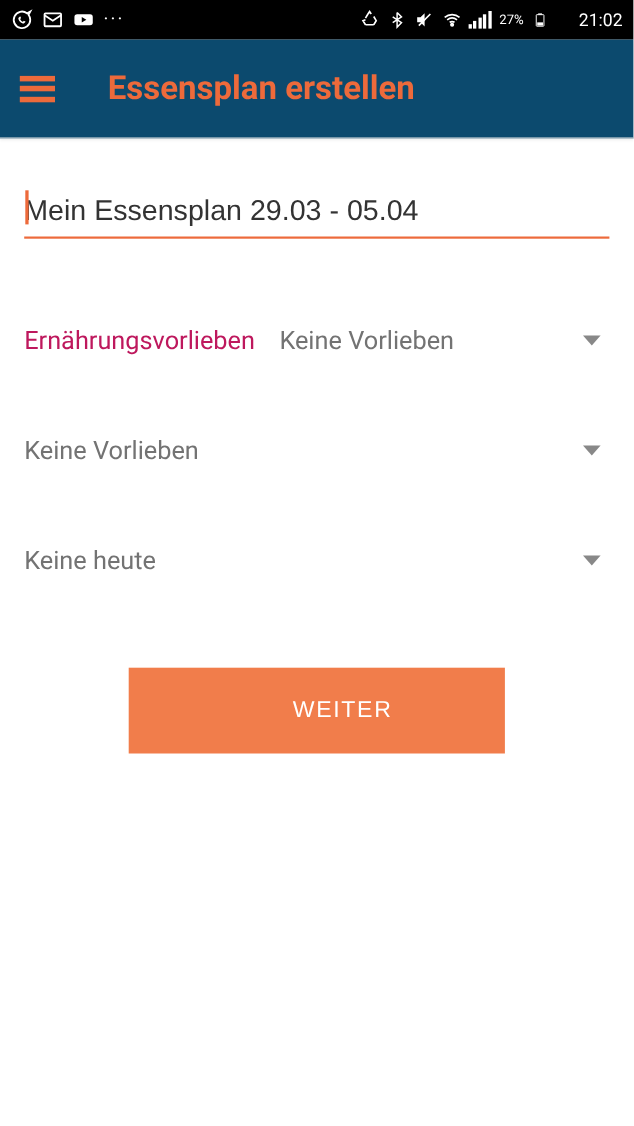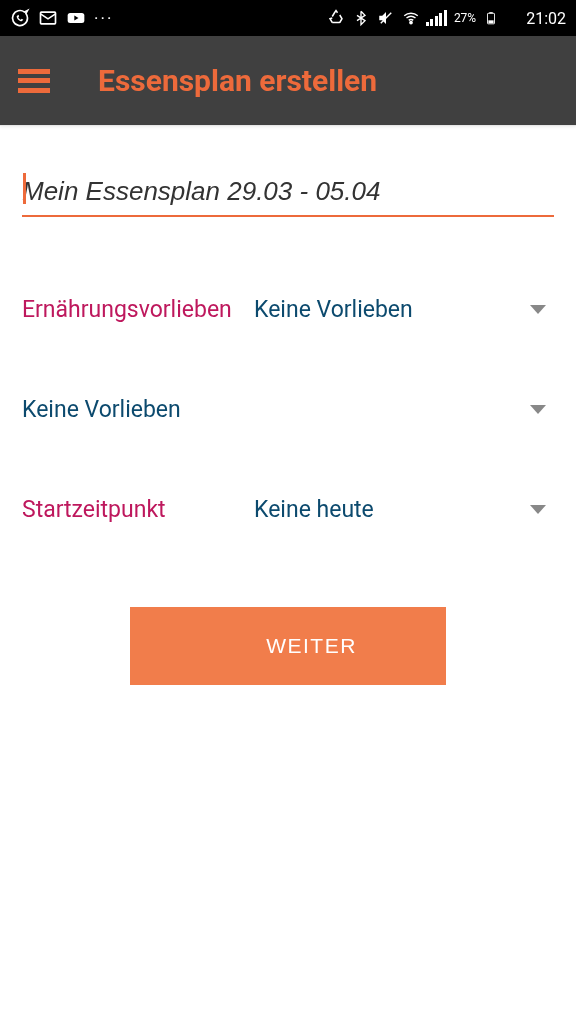--- a/index.html
+++ b/index.html
@@ -18,21 +18,21 @@
       align-items: center;
       justify-content: space-between;
       padding: 0 10px;
       font-size: 17px;
     }
     .status-left { display: flex; align-items: center; gap: 8px; }
     .status-right { display: flex; align-items: center; gap: 5px; }
     .status-icon { width: 20px; height: 20px; display: inline-flex; align-items: center; justify-content: center; }
     .app-header {
       height: 90px;
-      background: #404040;
+      background: #0c4a6e;
       display: flex;
       align-items: center;
       padding: 0 18px;
       border-bottom: 1px solid #e6e6e6;
       box-shadow: 0 1px 3px rgba(0,0,0,0.08);
     }
     .hamburger {
       width: 32px;
       height: 24px;
       display: flex;
@@ -62,21 +62,20 @@
     }
     .plan-name-input {
       width: 100%;
       border: none;
       border-bottom: 2.5px solid #ed6a3b;
       font-size: 26px;
       color: #333;
       padding: 6px 0 8px 0;
       outline: none;
       background: transparent;
-      font-style: italic;
     }
     .cursor-bar {
       position: absolute;
       left: 1px;
       top: 3px;
       width: 2.5px;
       height: 31px;
       background: #ed6a3b;
     }
     .option-row {
@@ -90,35 +89,35 @@
       color: #be185d;
     }
     .option-select {
       flex: 1;
       display: flex;
       align-items: center;
       justify-content: space-between;
       cursor: pointer;
     }
     .option-value {
-      color: #0c4a6e;
+      color: #737373;
       font-size: 23px;
     }
     .chevron {
       width: 0;
       height: 0;
       border-left: 8px solid transparent;
       border-right: 8px solid transparent;
       border-top: 9px solid #888;
       margin-right: 8px;
     }
     .continue-btn {
       display: block;
       margin: 48px auto 0 auto;
-      width: 316px;
+      width: 342px;
       height: 78px;
       background: #f17d4b;
       color: #fff;
       border: none;
       font-size: 21px;
       font-weight: 500;
       letter-spacing: 1.5px;
       text-align: center;
       cursor: pointer;
       padding-left: 47px;
@@ -227,21 +226,20 @@
   </div>
 
   <div class="option-row">
     <div class="option-select">
       <span class="option-value">Keine Vorlieben</span>
       <span class="chevron"></span>
     </div>
   </div>
 
   <div class="option-row">
-    <div class="option-label">Startzeitpunkt</div>
     <div class="option-select">
       <span class="option-value">Keine heute</span>
       <span class="chevron"></span>
     </div>
   </div>
 
   <button class="continue-btn">WEITER</button>
 
 </div>
 

